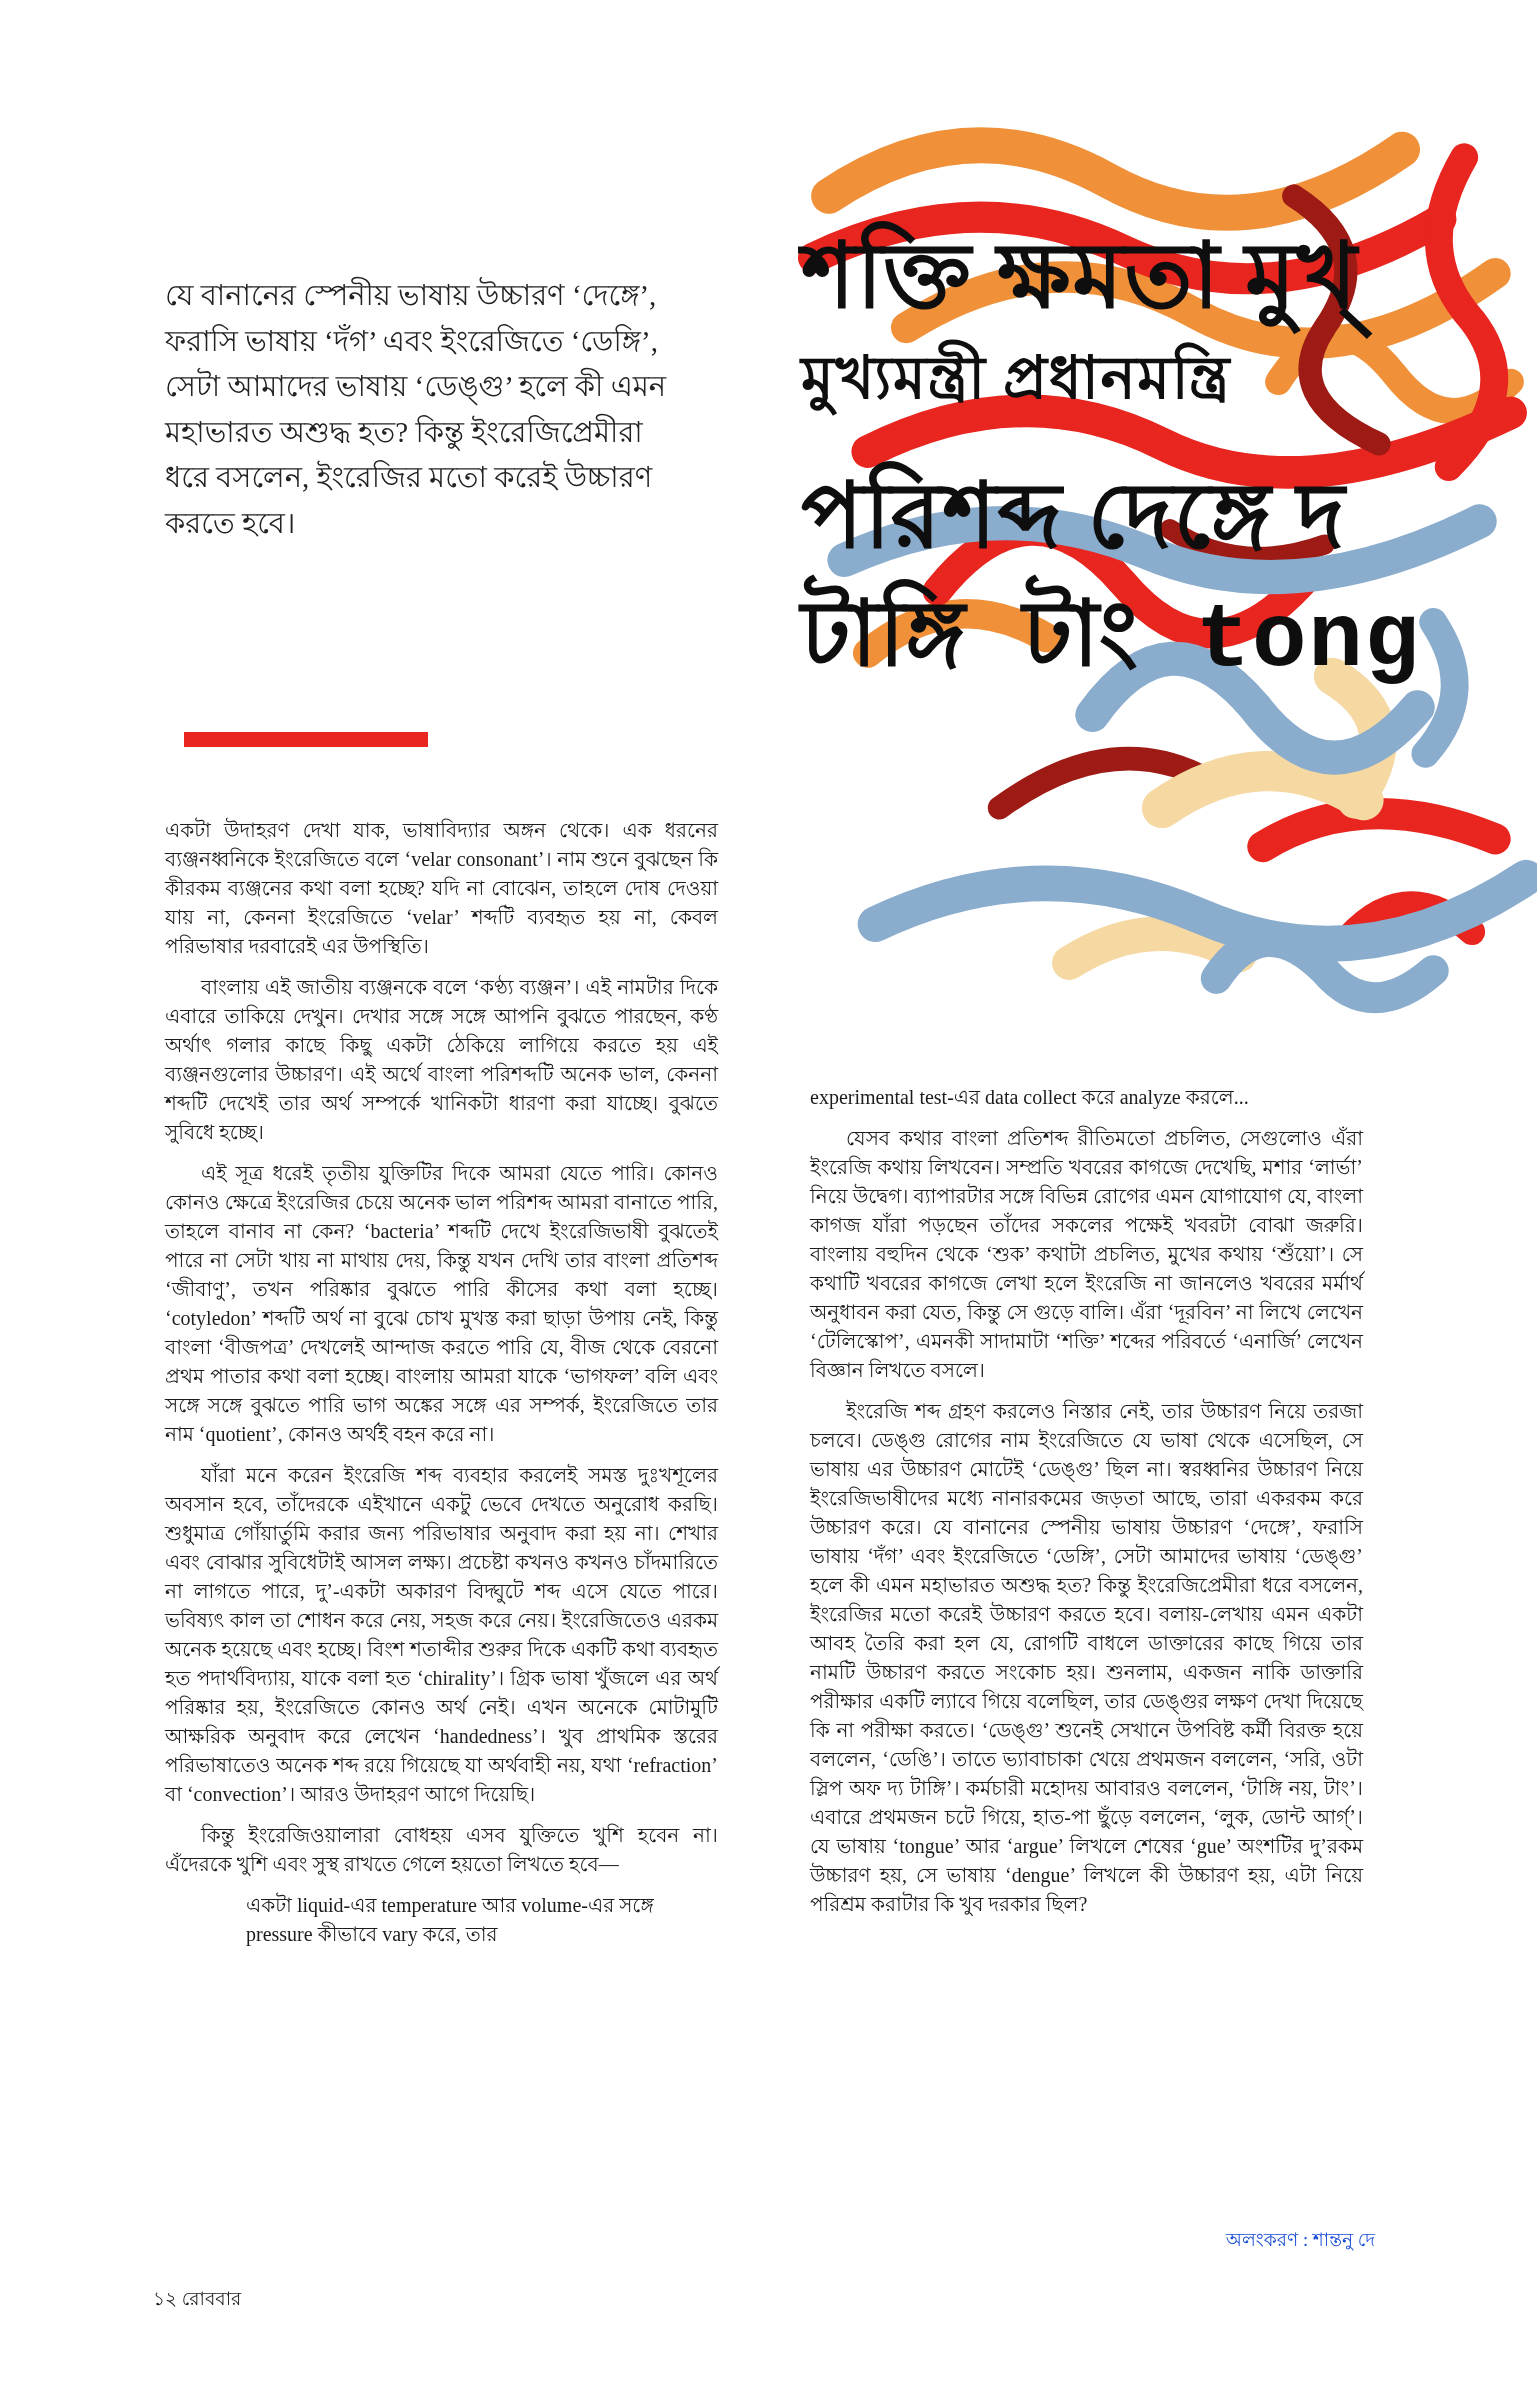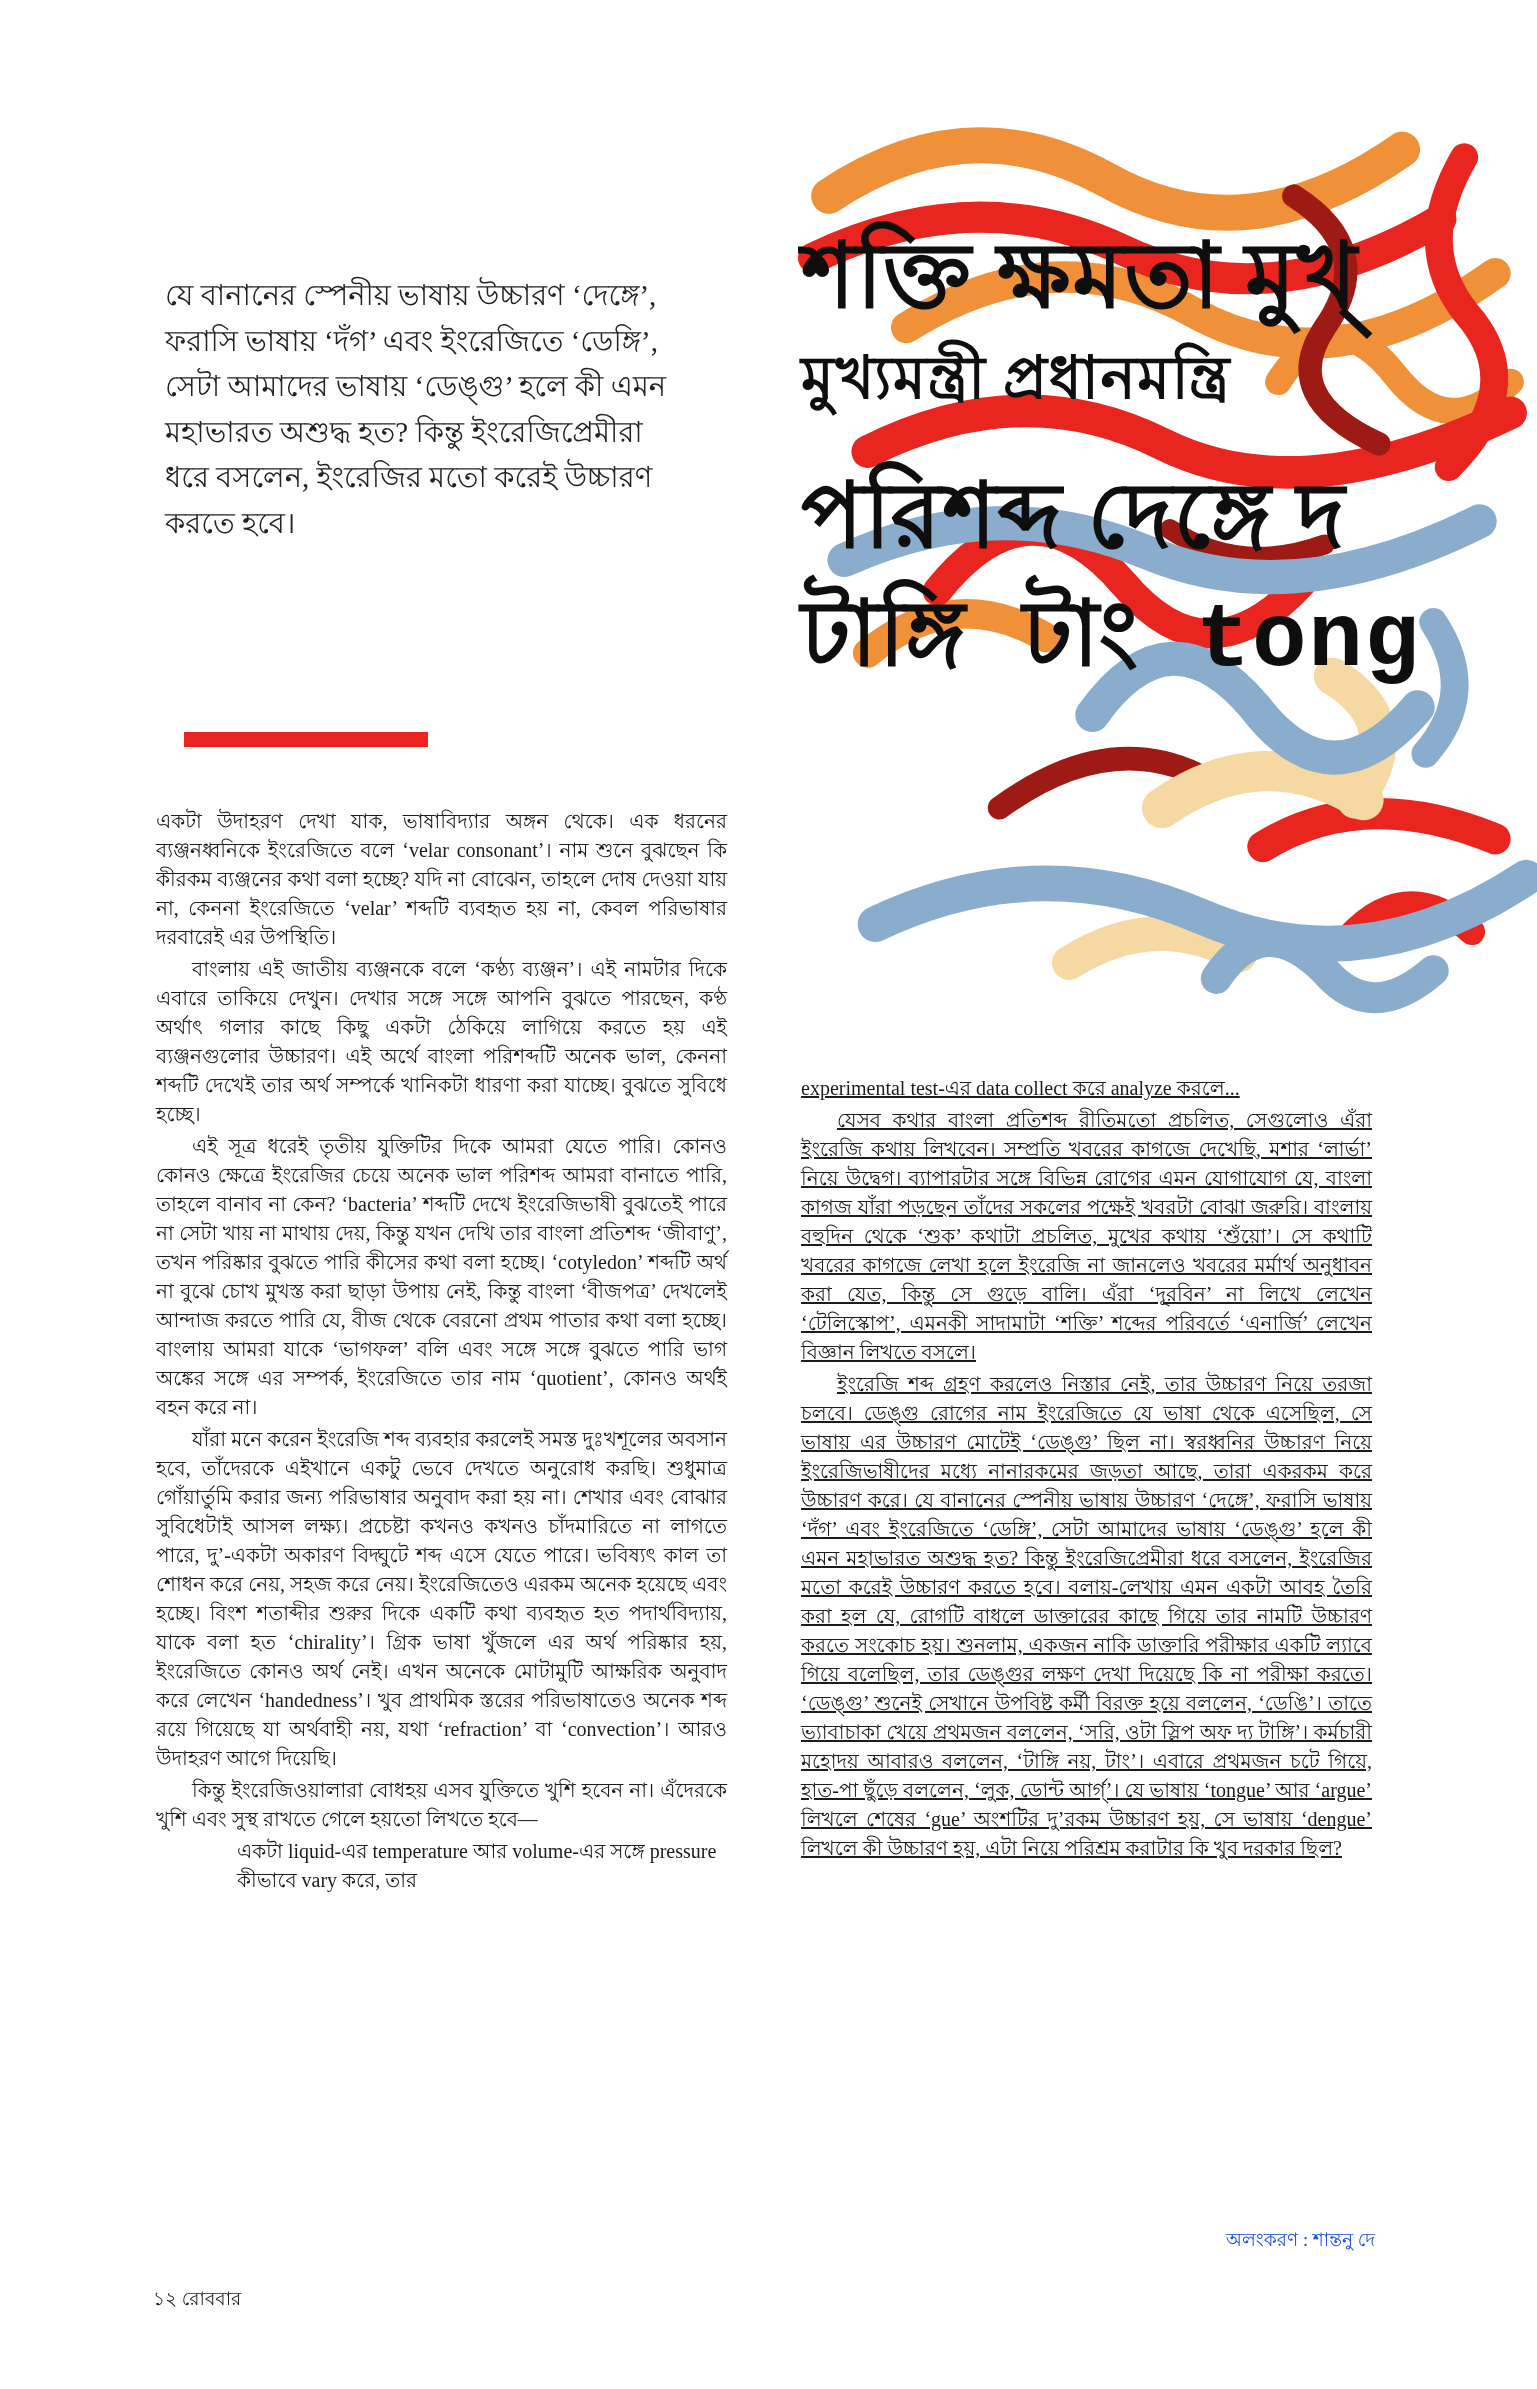--- a/index.html
+++ b/index.html
@@ -58,22 +58,22 @@
   
   .col {
     position: absolute;
     width: 577px;
     font-size: 20px;
     line-height: 29px;
     text-align: justify;
     color: #1c1c1c;
   }
   .col-left  { left: 153px;  top: 804px; }
-  .col-right { left: 798px; top: 1071px; text-decoration: underline; }
-  .col p { margin: 3px; }
+  .col-right { left: 798px; top: 1071px; }
+  .col p { margin: 12px; }
   .col p.indent { text-indent: 1.8em; }
   .col p.setoff { padding-left: 81px; text-align: left; }
 
   .credit {
     position: absolute;
     left: 798px; top: 2226px;
     width: 577px;
     text-align: right;
     font-size: 18.6px;
     color: #1d4ed8;

